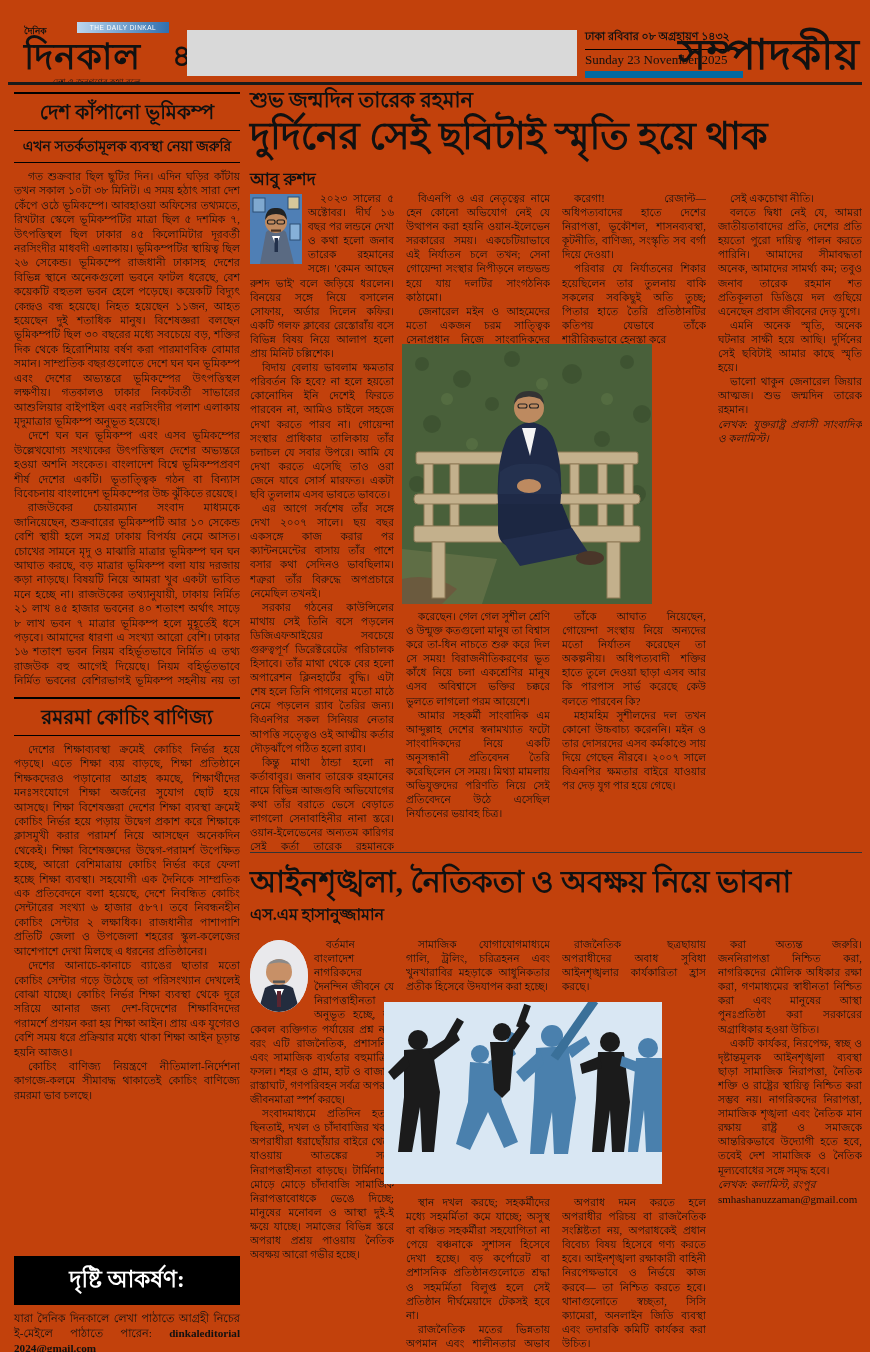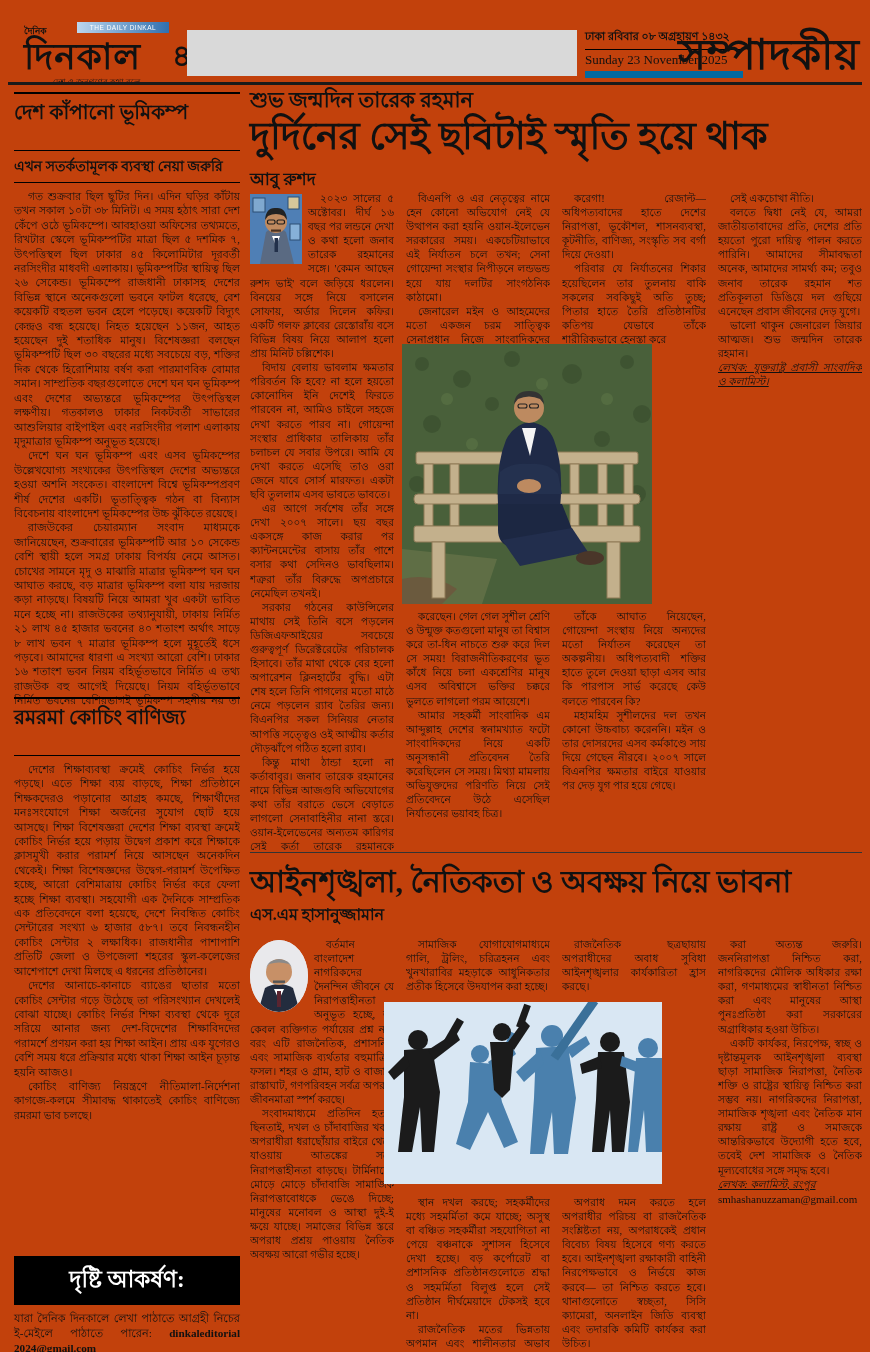--- a/index.html
+++ b/index.html
@@ -19,22 +19,22 @@
   .page-number{position:absolute;left:172px;top:32px;font-size:30px;font-weight:bold;}
   .ad-box{position:absolute;left:187px;top:30px;width:390px;height:46px;background:#d9d9d9;}
   .date-block{position:absolute;left:585px;top:28px;width:158px;}
   .date-bn{font-size:11px;font-weight:bold;border-bottom:1px solid #000;padding-bottom:2px;}
   .date-en{font-size:13px;padding-top:2px;border-bottom:7px solid #0369a1;padding-bottom:3px;}
   .section-title{position:absolute;right:10px;top:22px;font-size:42px;font-weight:bold;letter-spacing:1px;}
   .rule-thick{position:absolute;left:8px;top:82px;width:854px;height:3px;background:#1a1a1a;}
   
   .leftcol{position:absolute;left:14px;top:92px;width:226px;}
   .lc-article .rt{border-top:2px solid #000;}
-  .lc-title{font-size:20px;font-weight:bold;padding:3px 0 20px;border-bottom:1px solid #000;}
-  .lc-sub{font-size:14px;font-weight:bold;text-align:left;padding:4px 0 3px;border-bottom:1px solid #000;}
+  .lc-title{font-size:20px;font-weight:bold;text-align:center;padding:3px 0 0;border-bottom:1px solid #000;}
+  .lc-sub{font-size:14px;font-weight:bold;text-align:center;padding:4px 0 3px;border-bottom:1px solid #000;}
   .lc-body{margin-top:6px;font-size:10.8px;line-height:14.4px;text-align:justify;overflow:hidden;}
   .lc-body p{margin:0;text-indent:14px;}
   .eq-body{height:518px;}
   .coach-wrap{position:absolute;left:14px;top:697px;width:226px;}
   .coach-body{height:482px;}
   .notice-wrap{position:absolute;left:14px;top:1256px;width:226px;}
   .notice-box{background:#000;color:#fff;text-align:center;font-size:23px;font-weight:bold;padding:5px 0;}
   .notice-text{font-size:11.2px;line-height:15px;margin-top:6px;text-align:justify;}
   .notice-text .em{font-family:"Liberation Serif",serif;font-weight:bold;}
   
@@ -44,21 +44,21 @@
   .main-body{position:absolute;left:250px;top:192px;width:612px;height:658px;}
   .col{position:absolute;top:0;width:144px;height:658px;overflow:hidden;
        font-size:10.5px;line-height:14.1px;text-align:justify;}
   .col p{margin:0;text-indent:12px;}
   .c1{left:0;} .c2{left:156px;} .c3{left:312px;} .c4{left:468px;}
   .part-top{height:152px;overflow:hidden;}
   .part-gap{height:266px;}
   .part-bottom{height:240px;overflow:hidden;}
   .author-photo{float:left;width:52px;height:70px;margin:2px 6px 3px 0;}
   .big-photo{position:absolute;left:152px;top:152px;width:250px;height:260px;}
-  .attribution{font-style:italic;margin-top:8px;text-indent:0 !important;text-decoration:underline;}
+  .attribution{font-style:italic;margin-top:8px;text-indent:0 !important;}
   .rule-mid{position:absolute;left:250px;top:852px;width:612px;height:1px;background:#333;}
   
   .b-headline{position:absolute;left:250px;top:858px;font-size:30px;font-weight:bold;}
   .b-byline{position:absolute;left:250px;top:902px;font-size:16px;font-weight:bold;}
   .bottom-body{position:absolute;left:250px;top:938px;width:612px;height:410px;}
   .bcol{position:absolute;top:0;width:144px;height:410px;overflow:hidden;
         font-size:10.5px;line-height:14.1px;text-align:justify;}
   .bcol p{margin:0;text-indent:12px;}
   .bpart-top{height:64px;overflow:hidden;}
   .bpart-gap{height:194px;}
@@ -164,20 +164,21 @@
       <div class="part-gap"></div>
       <div class="part-bottom">
         <p>তাঁকে আঘাত নিয়েছেন, গোয়েন্দা সংস্থায় নিয়ে অন্যদের মতো নির্যাতন করেছেন তা অকল্পনীয়। অধিপত্যবাদী শক্তির হাতে তুলে দেওয়া ছাড়া এসব আর কি পারপাস সার্ভ করেছে কেউ বলতে পারবেন কি?</p>
         <p>মহামহিম সুশীলদের দল তখন কোনো উচ্চবাচ্য করেননি। মইন ও তার দোসরদের এসব কর্মকাণ্ডে সায় দিয়ে গেছেন নীরবে। ২০০৭ সালে বিএনপির ক্ষমতার বাইরে যাওয়ার পর দেড় যুগ পার হয়ে গেছে।</p>
       </div>
     </div>
 
     <div class="col c4">
       <p>সেই একচোখা নীতি।</p>
       <p>বলতে দ্বিধা নেই যে, আমরা জাতীয়তাবাদের প্রতি, দেশের প্রতি হয়তো পুরো দায়িত্ব পালন করতে পারিনি। আমাদের সীমাবদ্ধতা অনেক, আমাদের সামর্থ্য কম; তবুও জনাব তারেক রহমান শত প্রতিকূলতা ডিঙিয়ে দল গুছিয়ে এনেছেন প্রবাস জীবনের দেড় যুগে।</p>
+      <p>এমনি অনেক স্মৃতি, অনেক ঘটনার সাক্ষী হয়ে আছি। দুর্দিনের সেই ছবিটাই আমার কাছে স্মৃতি হয়ে।</p>
       <p>ভালো থাকুন জেনারেল জিয়ার আত্মজ। শুভ জন্মদিন তারেক রহমান।</p>
       <p class="attribution">লেখক: যুক্তরাষ্ট্র প্রবাসী সাংবাদিক ও কলামিস্ট।</p>
     </div>
 
     <svg class="big-photo" viewBox="0 0 250 260" xmlns="http://www.w3.org/2000/svg">
       <rect width="250" height="260" fill="#49603a"></rect>
       <g fill="#3c5130" opacity="0.8">
         <circle cx="20" cy="20" r="7"></circle>
           <circle cx="60" cy="35" r="9"></circle>
           <circle cx="110" cy="15" r="8"></circle>

